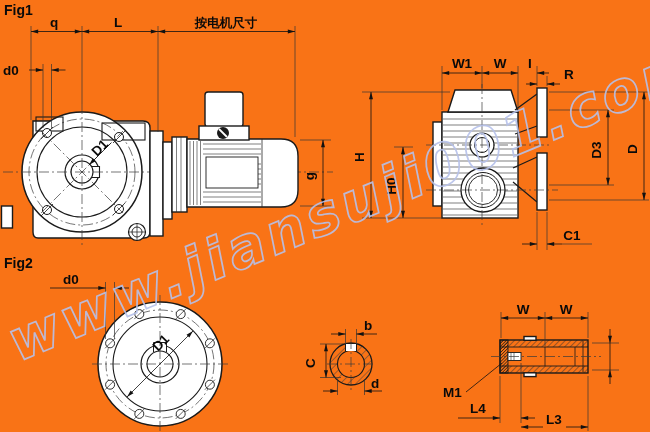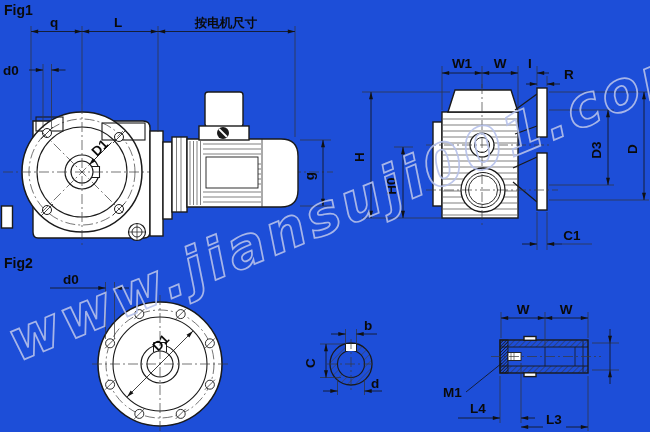--- a/index.html
+++ b/index.html
@@ -1,16 +1,16 @@
 <!DOCTYPE html>
 <html><head>
 <meta charset="utf-8">
 <style>
   html,body{margin:0;padding:0;background:#fff;}
-  .stage{position:relative;width:650px;height:432px;background:#1d4ed8;overflow:hidden;}
+  .stage{position:relative;width:650px;height:432px;background:#f97316;overflow:hidden;}
   svg{display:block;}
   .ol{fill:#ffffff;stroke:#1a1a1a;stroke-width:1.4;}
   .ol2{fill:none;stroke:#1a1a1a;stroke-width:1.1;}
   .thin{fill:none;stroke:#2a2a2a;stroke-width:0.6;}
   .cl{fill:none;stroke:#3a3a3a;stroke-width:0.7;stroke-dasharray:10 3 2 3;}
   .dim{fill:none;stroke:#111111;stroke-width:0.8;}
   .ext{fill:none;stroke:#333333;stroke-width:0.7;}
   .lbl{font:bold 13.5px "Liberation Sans", sans-serif;fill:#0a0a0a;text-anchor:middle;}
   .lbls{font:bold 13.5px "Liberation Sans", sans-serif;fill:#0a0a0a;text-anchor:start;}
   .lblc{font:bold 12.5px "DejaVu Sans", sans-serif;fill:#0a0a0a;text-anchor:middle;}

